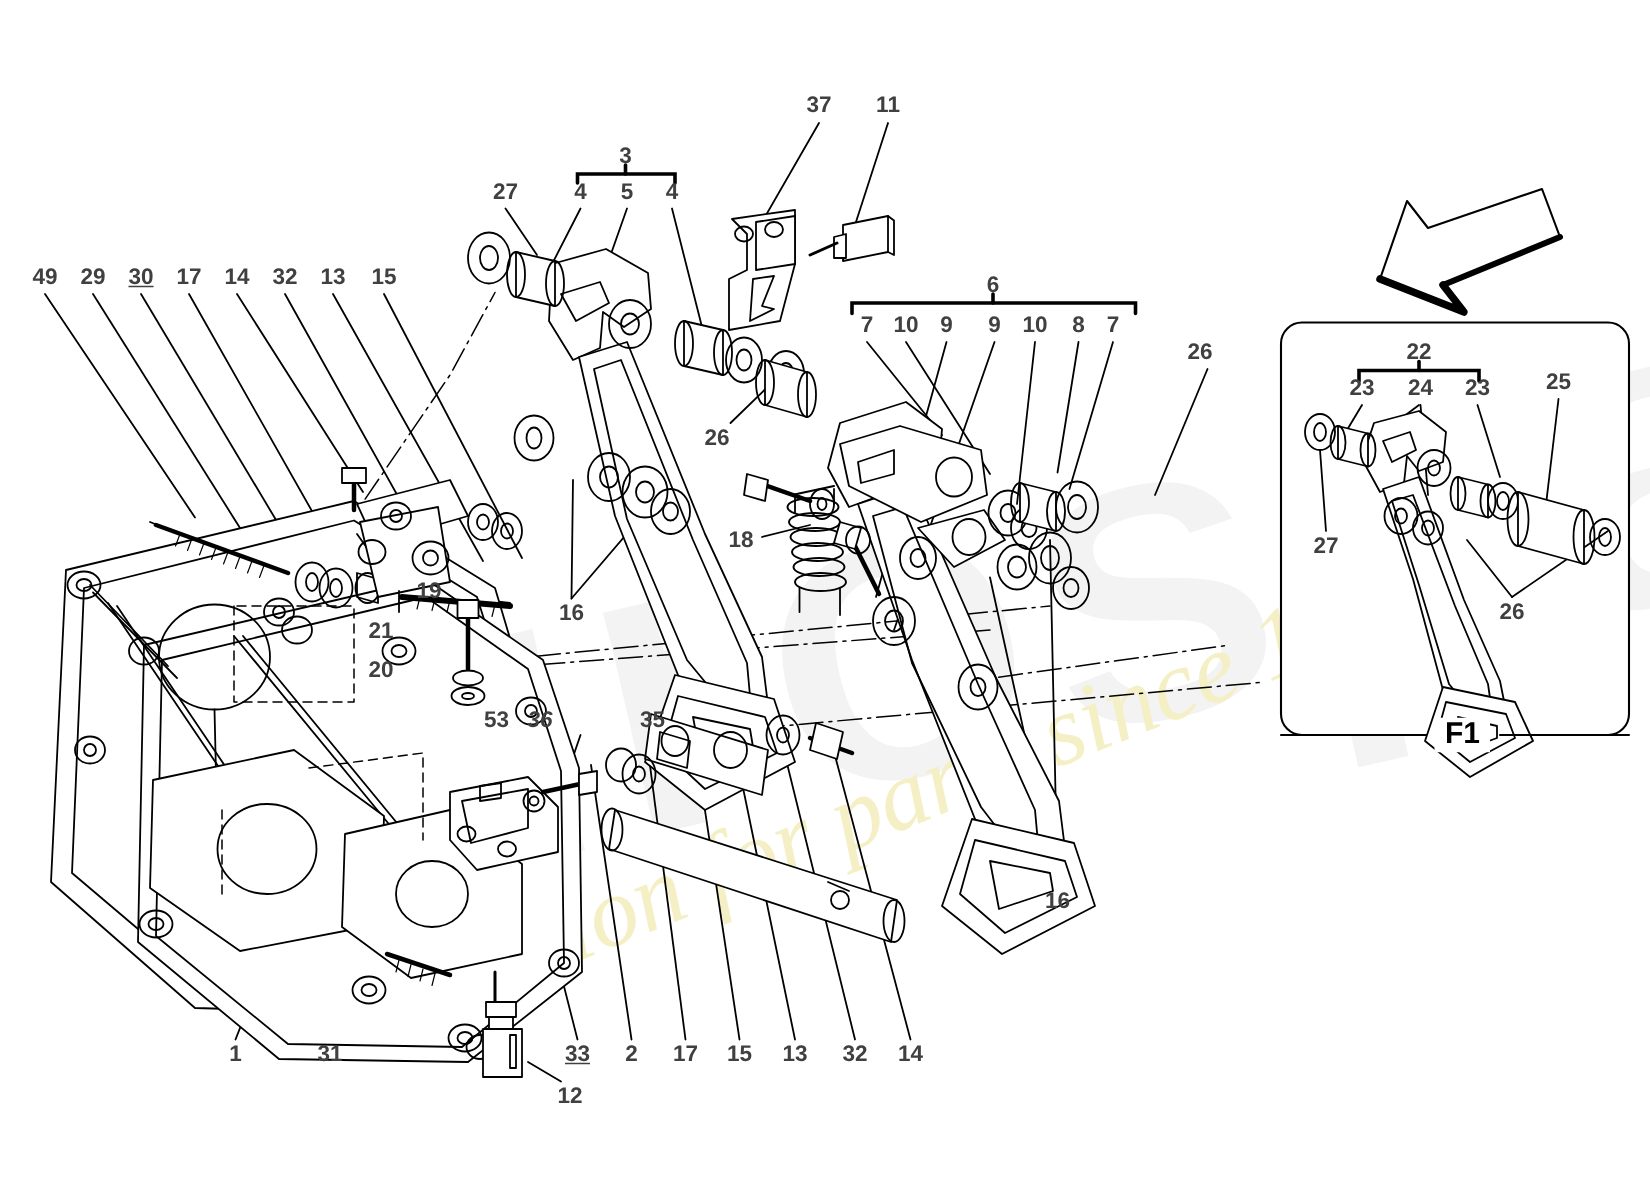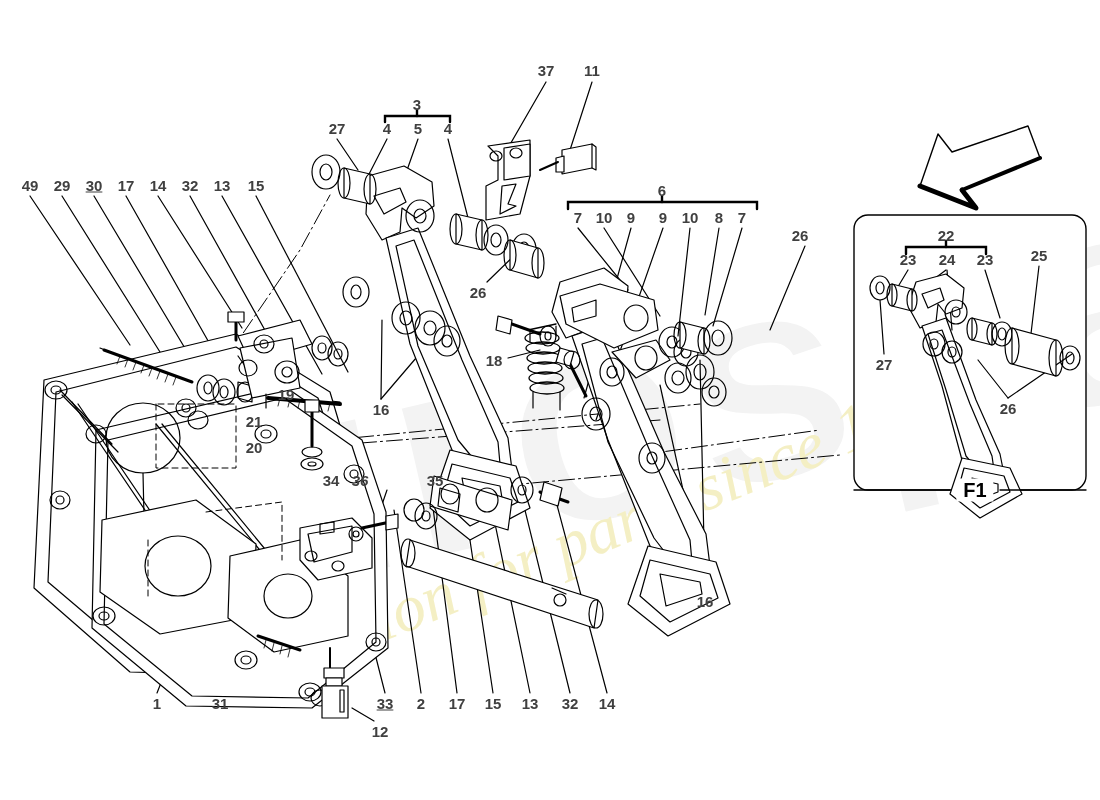--- a/index.html
+++ b/index.html
@@ -443,21 +443,21 @@
       <div class="callout" style="left: 719px; top: 217px;">8</div>
       <div class="callout" style="left: 742px; top: 217px;">7</div>
       <div class="callout" style="left: 478px; top: 292px;">26</div>
       <div class="callout" style="left: 800px; top: 235px;">26</div>
       <div class="callout" style="left: 494px; top: 360px;">18</div>
       <div class="callout" style="left: 381px; top: 409px;">16</div>
       <div class="callout" style="left: 705px; top: 601px;">16</div>
       <div class="callout" style="left: 254px; top: 394px; margin-left: 32px;">19</div>
       <div class="callout" style="left: 254px; top: 421px;">21</div>
       <div class="callout" style="left: 254px; top: 447px;">20</div>
-      <div class="callout" style="left: 331px; top: 480px;">34</div>
+      <div class="callout" style="left: 331px; top: 480px;">53</div>
       <div class="callout" style="left: 360px; top: 480px; font-style: italic;">36</div>
       <div class="callout" style="left: 387px; top: 480px; margin-left: 48px;">35</div>
       <div class="callout" style="left: 157px; top: 703px;">1</div>
       <div class="callout" style="left: 220px; top: 703px;">31</div>
       <div class="callout" style="left: 380px; top: 731px;">12</div>
       <div class="callout" style="left: 385px; top: 703px; text-decoration: underline;">33</div>
       <div class="callout" style="left: 421px; top: 703px;">2</div>
       <div class="callout" style="left: 457px; top: 703px;">17</div>
       <div class="callout" style="left: 493px; top: 703px;">15</div>
       <div class="callout" style="left: 530px; top: 703px;">13</div>

